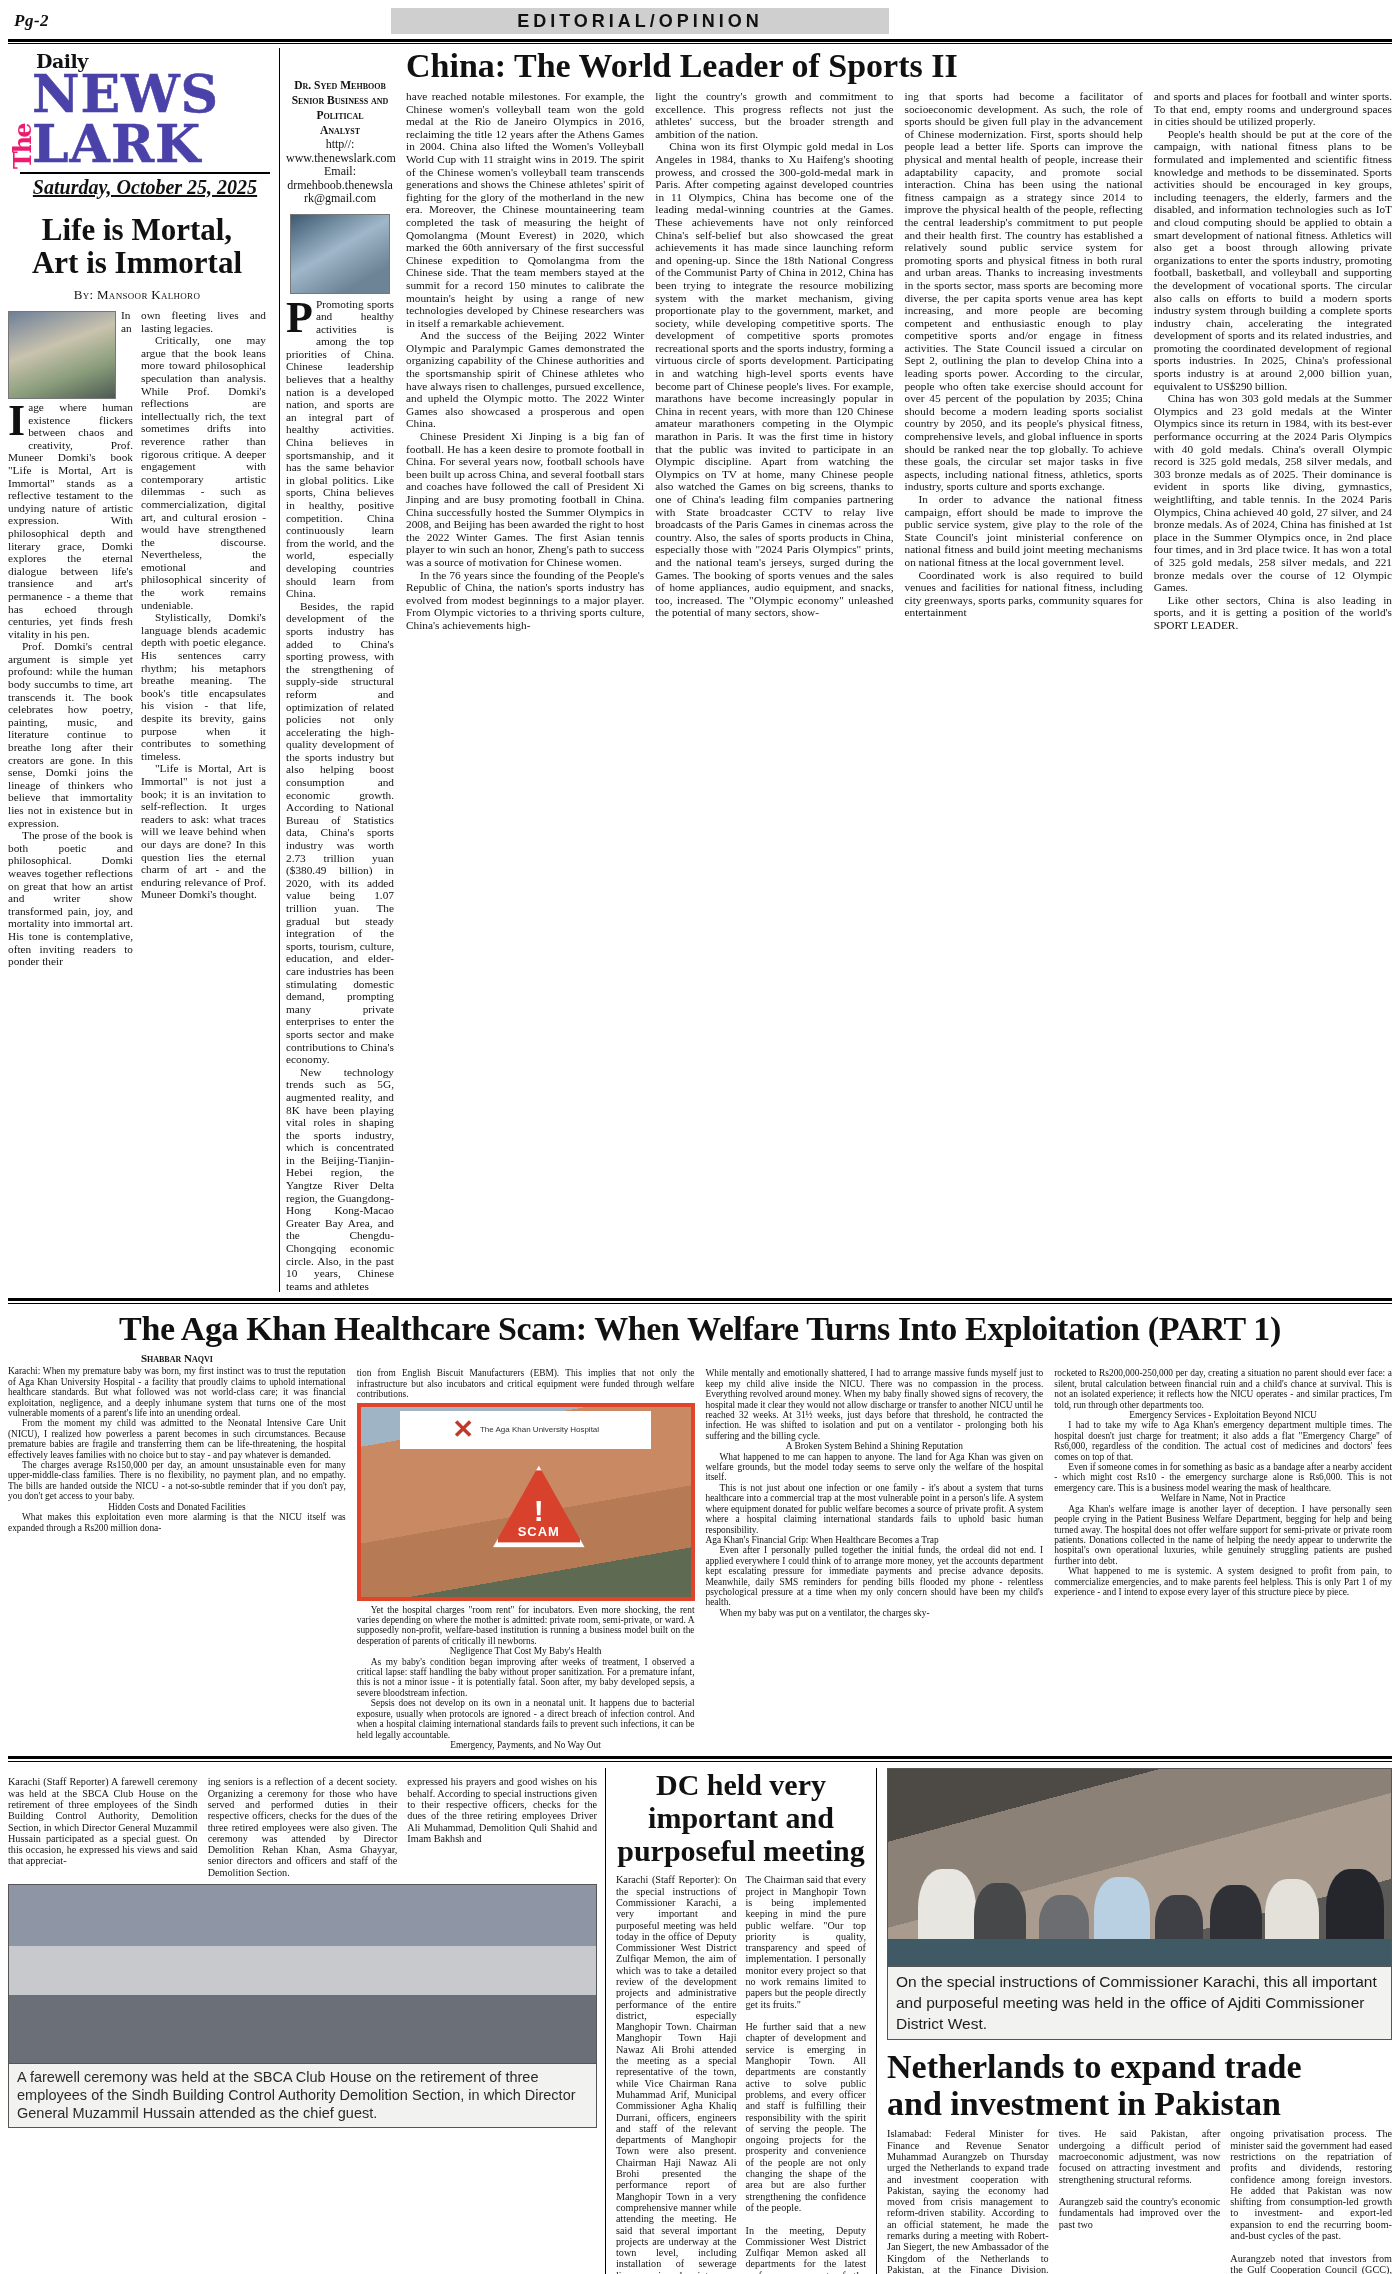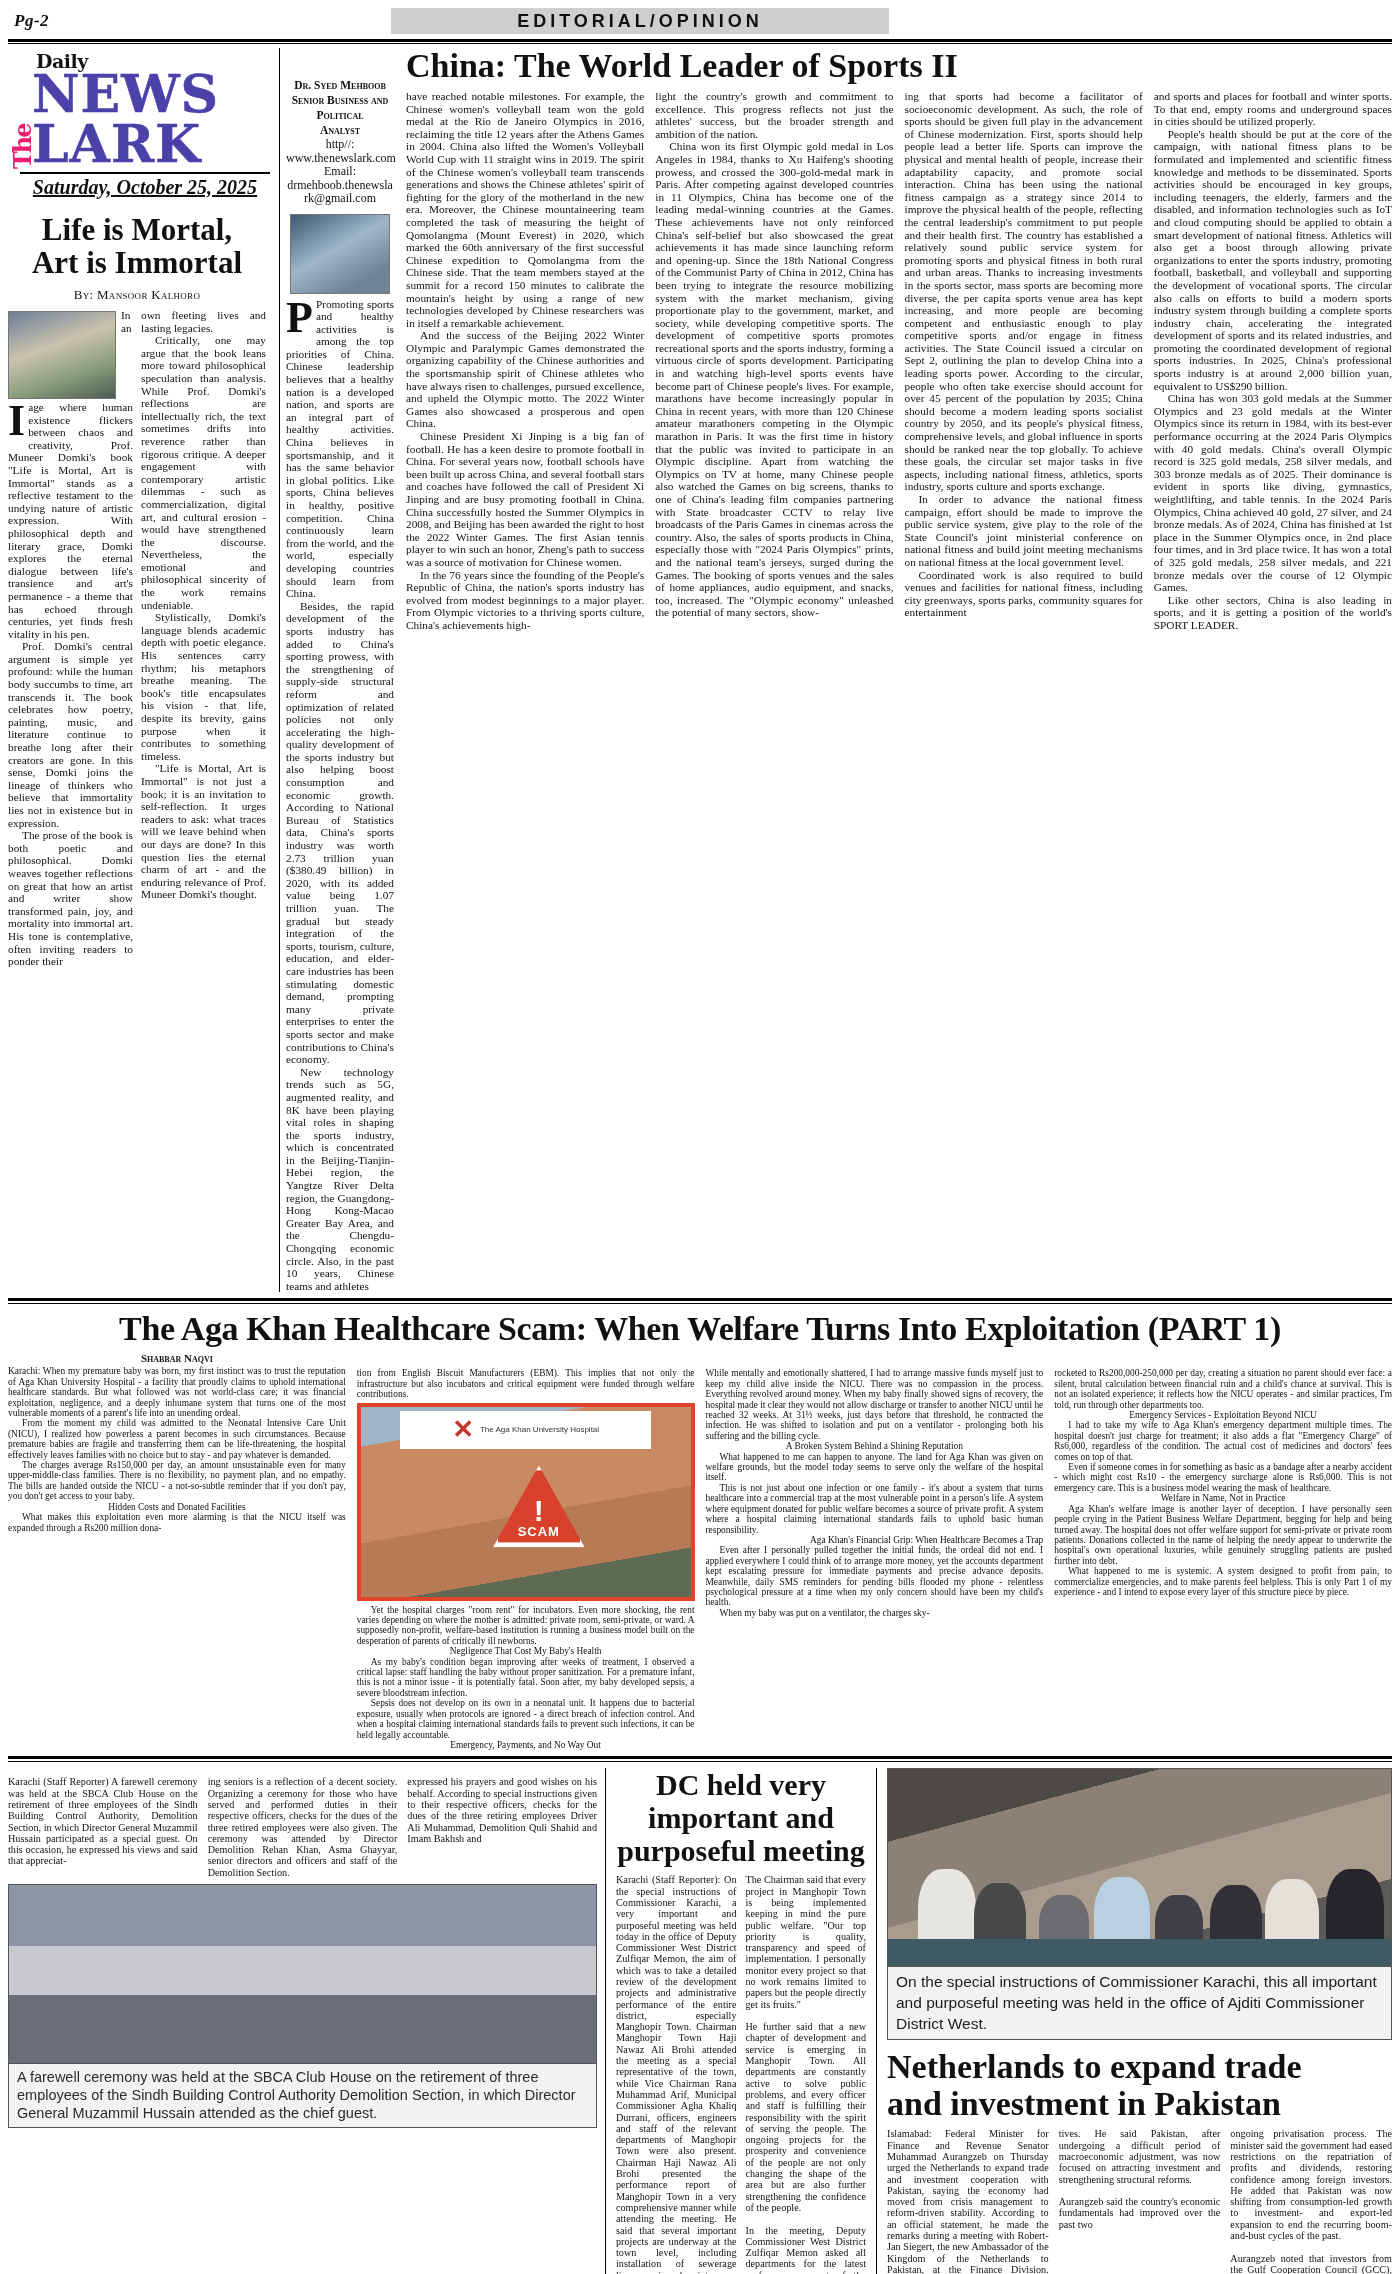--- a/index.html
+++ b/index.html
@@ -265,21 +265,21 @@
           <p style="text-align:center;text-indent:0">Emergency, Payments, and No Way Out</p>
         </div>
       </div>
 
       <div style="flex:1" class="col-text micro">
         <div style="margin-top:16px;" class="col-text micro">
           <p class="nobody-indent">While mentally and emotionally shattered, I had to arrange massive funds myself just to keep my child alive inside the NICU. There was no compassion in the process. Everything revolved around money. When my baby finally showed signs of recovery, the hospital made it clear they would not allow discharge or transfer to another NICU until he reached 32 weeks. At 31½ weeks, just days before that threshold, he contracted the infection. He was shifted to isolation and put on a ventilator - prolonging both his suffering and the billing cycle.</p>
           <p style="text-align:center;text-indent:0">A Broken System Behind a Shining Reputation</p>
           <p>What happened to me can happen to anyone. The land for Aga Khan was given on welfare grounds, but the model today seems to serve only the welfare of the hospital itself.</p>
           <p>This is not just about one infection or one family - it's about a system that turns healthcare into a commercial trap at the most vulnerable point in a person's life. A system where equipment donated for public welfare becomes a source of private profit. A system where a hospital claiming international standards fails to uphold basic human responsibility.</p>
-          <p style="text-align:right;text-indent:0">Aga Khan's Financial Grip: When Healthcare Becomes a Trap</p>
+          <p style="text-align:left;text-indent:0">Aga Khan's Financial Grip: When Healthcare Becomes a Trap</p>
           <p>Even after I personally pulled together the initial funds, the ordeal did not end. I applied everywhere I could think of to arrange more money, yet the accounts department kept escalating pressure for immediate payments and precise advance deposits. Meanwhile, daily SMS reminders for pending bills flooded my phone - relentless psychological pressure at a time when my only concern should have been my child's health.</p>
           <p>When my baby was put on a ventilator, the charges sky-</p>
         </div>
       </div>
 
       <div style="flex:1">
         <div style="margin-top:16px;" class="col-text micro">
           <p class="nobody-indent">rocketed to Rs200,000-250,000 per day, creating a situation no parent should ever face: a silent, brutal calculation between financial ruin and a child's chance at survival. This is not an isolated experience; it reflects how the NICU operates - and similar practices, I'm told, run through other departments too.</p>
           <p style="text-align:center;text-indent:0">Emergency Services - Exploitation Beyond NICU</p>
           <p>I had to take my wife to Aga Khan's emergency department multiple times. The hospital doesn't just charge for treatment; it also adds a flat "Emergency Charge" of Rs6,000, regardless of the condition. The actual cost of medicines and doctors' fees comes on top of that.</p>

